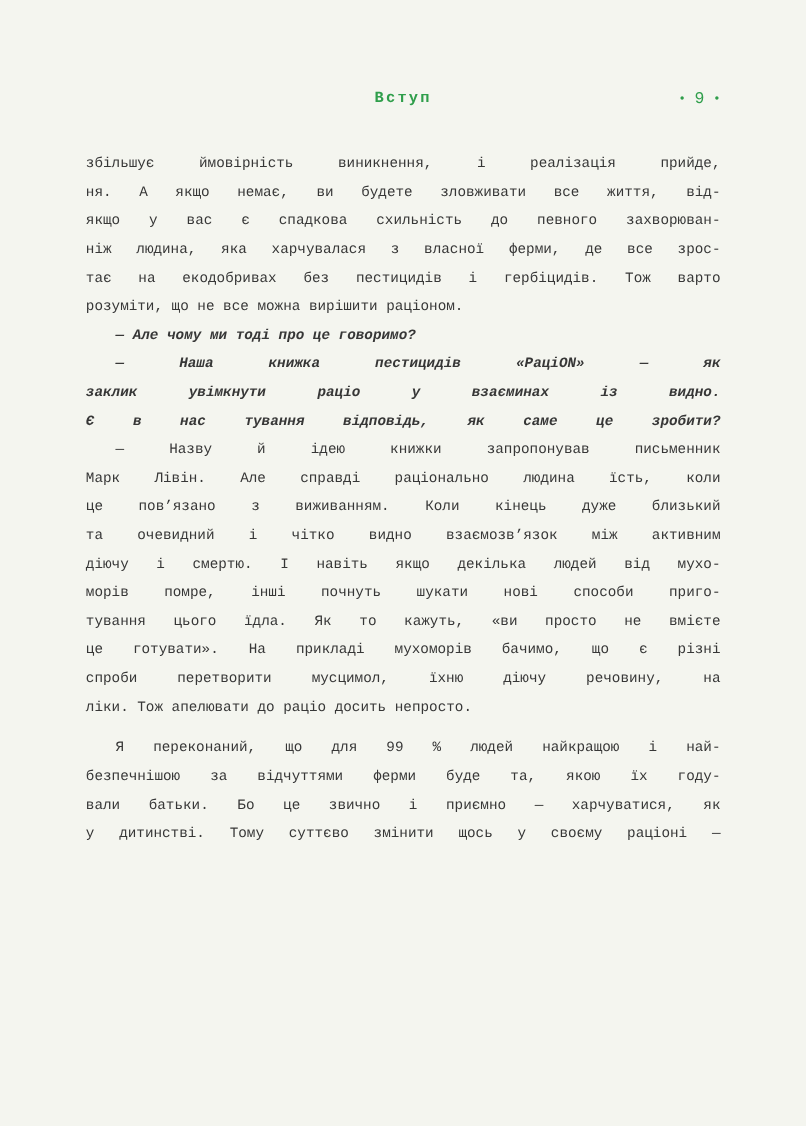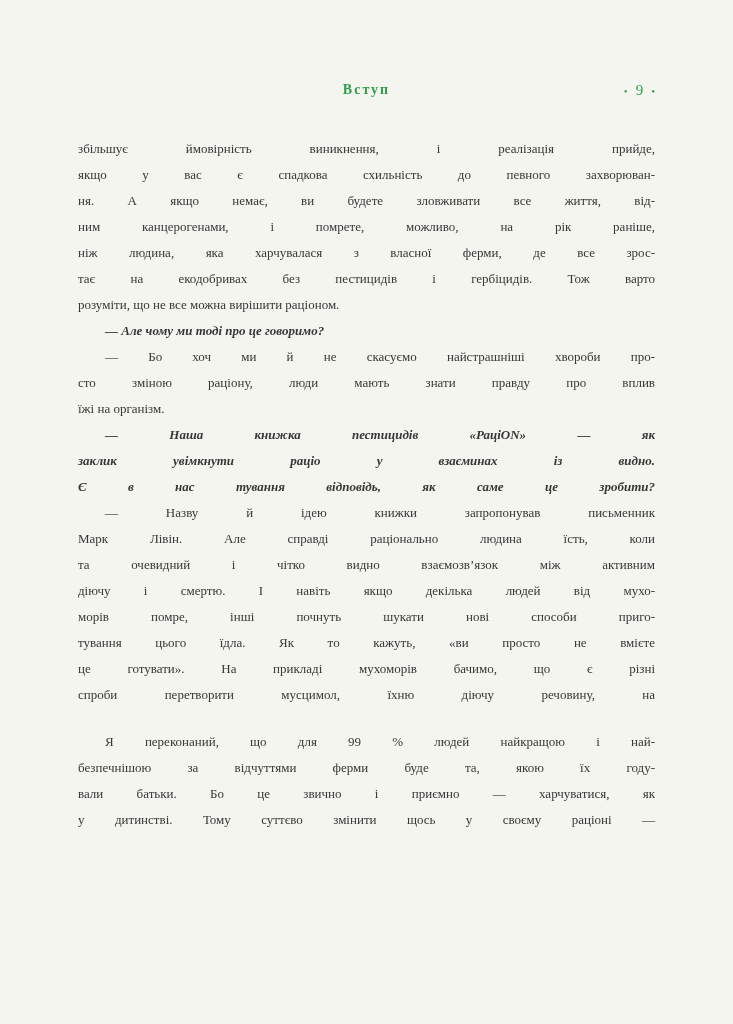--- a/index.html
+++ b/index.html
@@ -5,21 +5,21 @@
   html, body {
     margin: 0;
     padding: 0;
     background: #f4f5ef;
   }
   .page {
     position: relative;
     width: 733px;
     height: 845px;
     background: #f4f5ef;
-    font-family: Liberation Serif, serif;
+    font-family: Liberation Mono, monospace;
     color: #373737;
     overflow: hidden;
   }
   .page-header {
     position: absolute;
     top: 82px;
     left: 78px;
     width: 577px;
     height: 20px;
   }
@@ -67,68 +67,64 @@
     text-align-last: left;
   }
   .line.indent {
     text-indent: 27px;
   }
   .para.emphasis {
     font-weight: bold;
     font-style: italic;
   }
   .para.space-before {
-    margin-top: 21px;
+    margin-top: 11px;
   }
 </style>
 </head>
 <body>
 
 <div class="page">
   <header class="page-header">
     <div class="section-title">Вступ</div>
     <div class="page-marker">
       <span class="dot">•</span>
       <span class="num">9</span>
       <span class="dot">•</span>
     </div>
   </header>
 
   <main class="body-text">
       <div class="para">
         <div class="line">збільшує ймовірність виникнення, і реалізація прийде,</div>
+        <div class="line">ня. А якщо немає, ви будете зловживати все життя, від-</div>
         <div class="line">якщо у вас є спадкова схильність до певного захворюван-</div>
-        <div class="line">ня. А якщо немає, ви будете зловживати все життя, від-</div>
-        <div class="line">ним канцерогенами, і помрете, можливо, на рік раніше,</div>
         <div class="line">ніж людина, яка харчувалася з власної ферми, де все зрос-</div>
         <div class="line">тає на екодобривах без пестицидів і гербіцидів. Тож варто</div>
         <div class="line para-end">розуміти, що не все можна вирішити раціоном.</div>
       </div>
       <div class="para emphasis">
         <div class="line para-end indent">— Але чому ми тоді про це говоримо?</div>
-      </div>
-      <div class="para">
-        <div class="line indent">— Бо хоч ми й не скасуємо найстрашніші хвороби про-</div>
-        <div class="line">сто зміною раціону, люди мають знати правду про вплив</div>
-        <div class="line para-end">їжі на організм.</div>
       </div>
       <div class="para emphasis">
         <div class="line indent">— Наша книжка пестицидів «РаціON» — як</div>
         <div class="line">заклик увімкнути раціо у взаєминах із видно.</div>
         <div class="line">Є в нас тування відповідь, як саме це зробити?</div>
       </div>
       <div class="para">
         <div class="line indent">— Назву й ідею книжки запропонував письменник</div>
         <div class="line">Марк Лівін. Але справді раціонально людина їсть, коли</div>
+        <div class="line">це пов’язано з виживанням. Коли кінець дуже близький</div>
         <div class="line">та очевидний і чітко видно взаємозв’язок між активним</div>
         <div class="line">діючу і смертю. І навіть якщо декілька людей від мухо-</div>
         <div class="line">морів помре, інші почнуть шукати нові способи приго-</div>
         <div class="line">тування цього їдла. Як то кажуть, «ви просто не вмієте</div>
         <div class="line">це готувати». На прикладі мухоморів бачимо, що є різні</div>
         <div class="line">спроби перетворити мусцимол, їхню діючу речовину, на</div>
+        <div class="line para-end">ліки. Тож апелювати до раціо досить непросто.</div>
       </div>
       <div class="para space-before">
         <div class="line indent">Я переконаний, що для 99 % людей найкращою і най-</div>
         <div class="line">безпечнішою за відчуттями ферми буде та, якою їх году-</div>
         <div class="line">вали батьки. Бо це звично і приємно — харчуватися, як</div>
         <div class="line">у дитинстві. Тому суттєво змінити щось у своєму раціоні —</div>
       </div>
     </main>
 </div>
 

